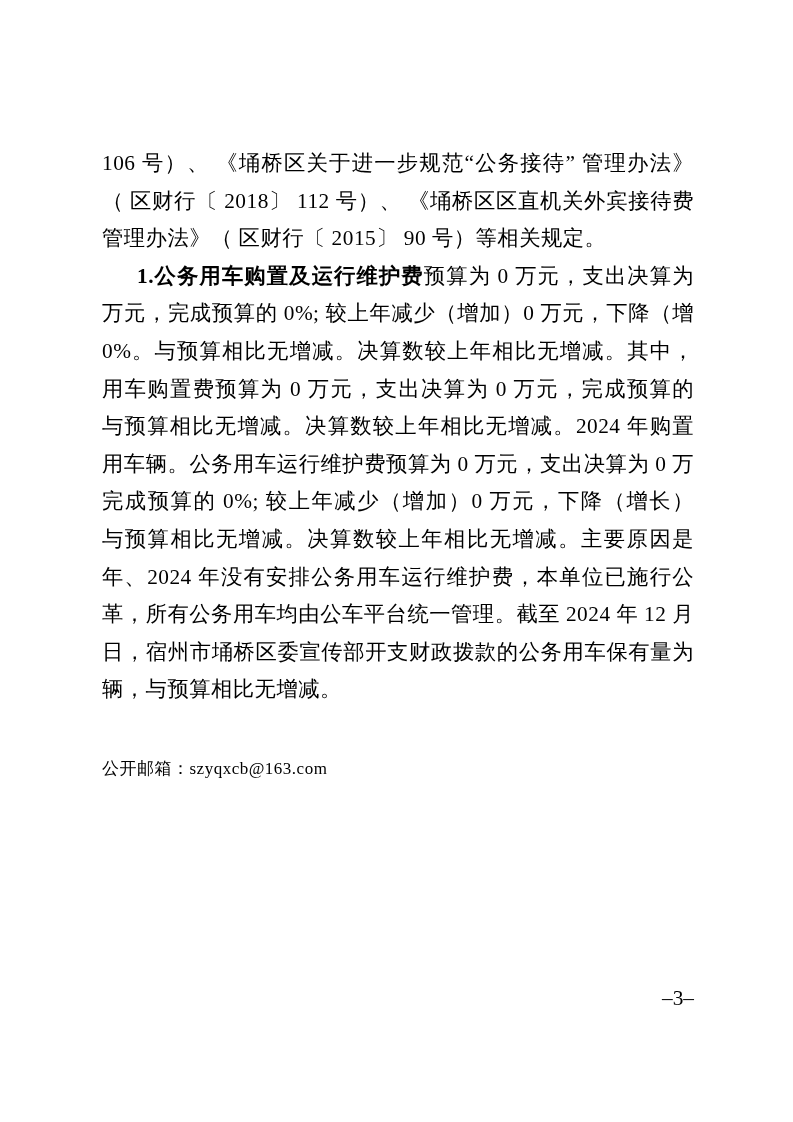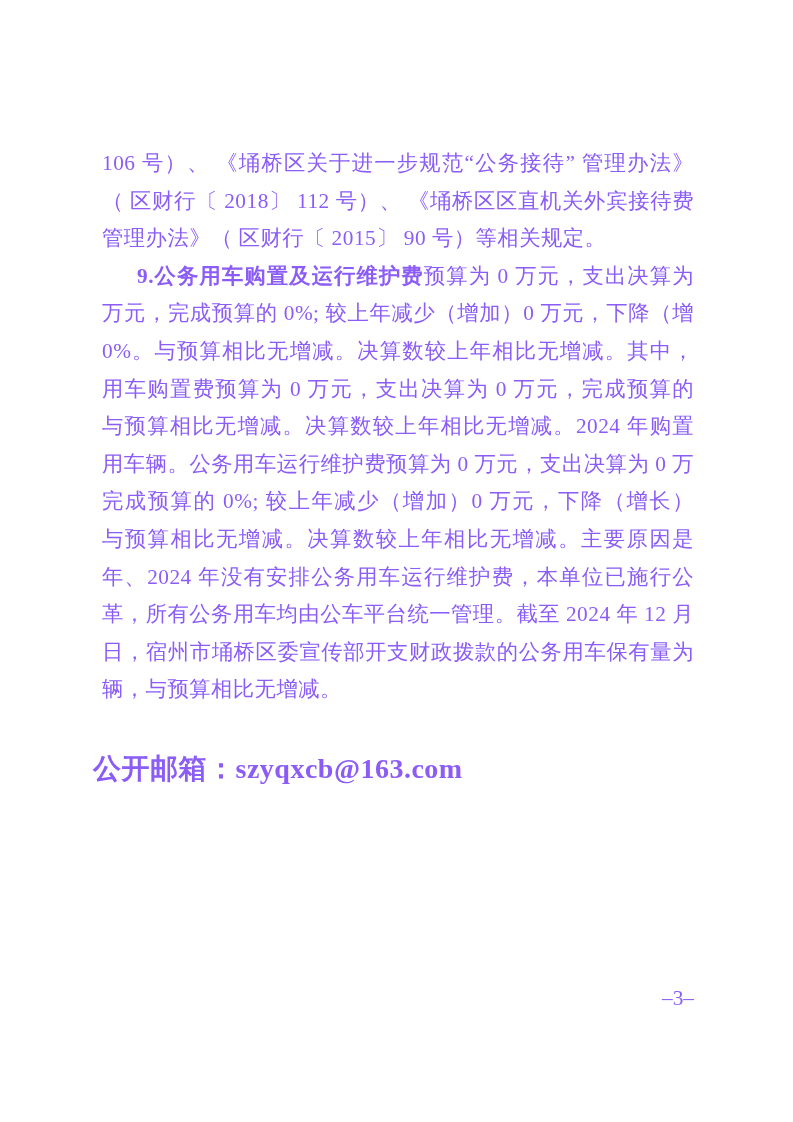--- a/index.html
+++ b/index.html
@@ -5,21 +5,21 @@
   html, body {
     margin: 0;
     padding: 0;
     background: #ffffff;
   }
   .page {
     position: relative;
     width: 793px;
     height: 1122px;
     background: #ffffff;
-    color: #8b5cf6;
+    color: #000000;
     font-family: "Liberation Serif", "DejaVu Serif", serif;
     overflow: hidden;
   }
   .text-block {
     position: absolute;
     left: 102px;
     top: 145px;
     width: 592px;
   }
   .line {
@@ -37,48 +37,47 @@
     text-align-last: left;
   }
   .line.indent {
     text-indent: 35px;
   }
   .bold {
     font-weight: bold;
   }
   .email-line {
     position: absolute;
-    left: 93px;
+    left: 102px;
     top: 750px;
     width: 592px;
-    font-size: 28px;
+    font-size: 17px;
     line-height: 37.6px;
     letter-spacing: 0.5px;
-    font-weight: bold;
   }
   .page-number {
     position: absolute;
     left: 653px;
     top: 986px;
     width: 50px;
     font-size: 21.3px;
     line-height: 24px;
     text-align: center;
   }
 </style>
 </head>
 <body>
 
 <div class="page">
 
   <div class="text-block">
     <div class="line">106 号）、 《埇桥区关于进一步规范“公务接待” 管理办法》</div>
     <div class="line">（ 区财行〔 2018〕 112 号）、 《埇桥区区直机关外宾接待费</div>
     <div class="line para-end">管理办法》（ 区财行〔 2015〕 90 号）等相关规定。</div>
-    <div class="line indent"><span class="bold">9.公务用车购置及运行维护费</span><span>预算为 0 万元，支出决算为 0</span></div>
+    <div class="line indent"><span class="bold">1.公务用车购置及运行维护费</span><span>预算为 0 万元，支出决算为 0</span></div>
     <div class="line">万元，完成预算的 0%; 较上年减少（增加）0 万元，下降（增长）</div>
     <div class="line">0%。与预算相比无增减。决算数较上年相比无增减。其中，公务</div>
     <div class="line">用车购置费预算为 0 万元，支出决算为 0 万元，完成预算的 0%; 。</div>
     <div class="line">与预算相比无增减。决算数较上年相比无增减。2024 年购置公务</div>
     <div class="line">用车辆。公务用车运行维护费预算为 0 万元，支出决算为 0 万元，</div>
     <div class="line">完成预算的 0%; 较上年减少（增加）0 万元，下降（增长）0%。</div>
     <div class="line">与预算相比无增减。决算数较上年相比无增减。主要原因是 2023</div>
     <div class="line">年、2024 年没有安排公务用车运行维护费，本单位已施行公车改</div>
     <div class="line">革，所有公务用车均由公车平台统一管理。截至 2024 年 12 月 31</div>
     <div class="line">日，宿州市埇桥区委宣传部开支财政拨款的公务用车保有量为 3</div>

